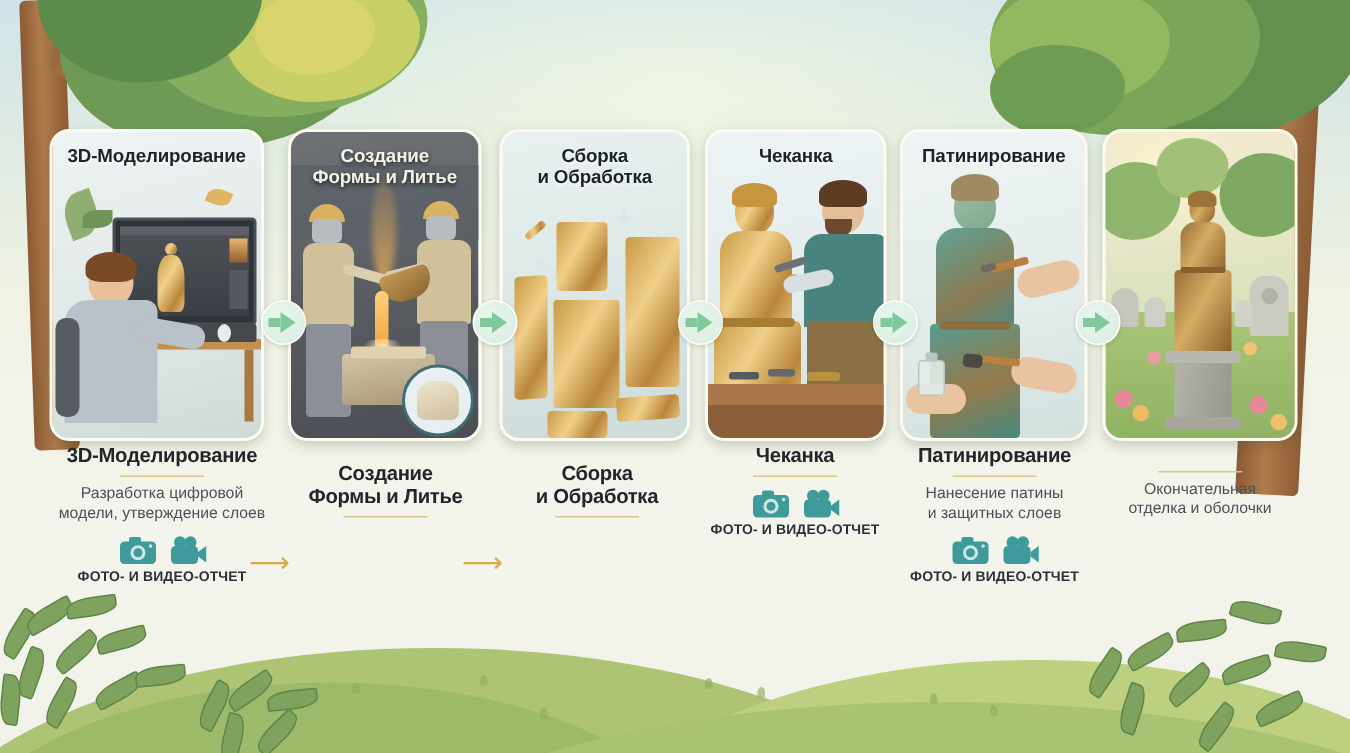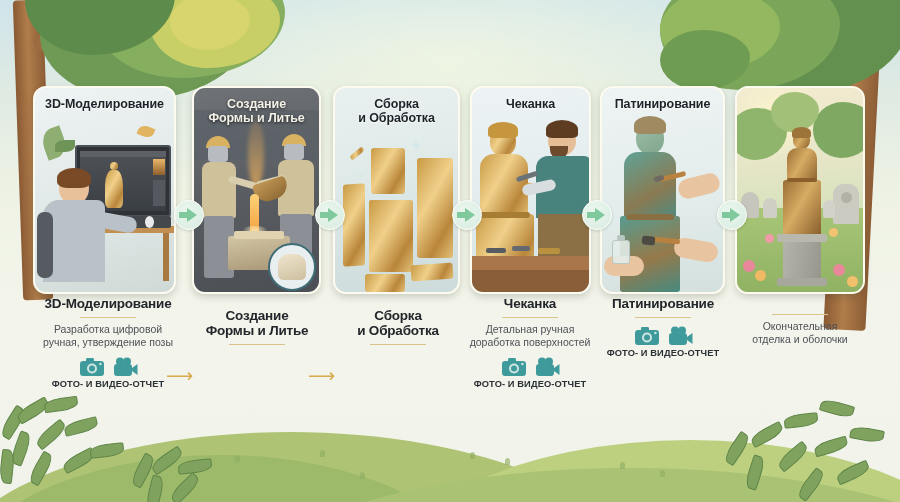--- a/index.html
+++ b/index.html
@@ -248,21 +248,21 @@
       </div>
 
       <div class="arrow-circle" style="left:174px;top:200px;">
         <div class="arrow-glyph"></div>
       </div>
 
       <div class="caption" style="left:8px;top:296px;width:200px;">
         <div class="cap-title">3D-Моделирование</div>
         <div class="cap-rule"></div>
         <div class="cap-desc" style="white-space:pre-line">Разработка цифровой
-ручная, утверждение позы</div>
+модели, утверждение слоев</div>
         <div class="badge">
           <div class="badge-icons">
             <svg class="cam-photo" width="26" height="20" viewBox="0 0 26 20">
               <rect x="1" y="4" width="24" height="15" rx="3" fill="#3f9b9b"></rect>
               <rect x="7" y="1" width="8" height="4" rx="1.4" fill="#3f9b9b"></rect>
               <circle cx="13" cy="11.5" r="5" fill="#cfe6e2"></circle>
               <circle cx="13" cy="11.5" r="3" fill="#3f9b9b"></circle>
               <circle cx="21.4" cy="7" r="1.2" fill="#cfe6e2"></circle>
             </svg>
             <svg class="cam-video" width="26" height="20" viewBox="0 0 26 20">
@@ -378,75 +378,20 @@
         </div>
         <div class="card-title">Чеканка</div>
       </div>
 
       <div class="arrow-circle" style="left:582px;top:200px;">
         <div class="arrow-glyph"></div>
       </div>
 
       <div class="caption" style="left:455px;top:296px;width:150px;">
         <div class="cap-title">Чеканка</div>
-        <div class="cap-rule"></div>
-        <div class="cap-desc" style="white-space:pre-line">Детальная ручная
-доработка поверхностей</div>
-        <div class="badge">
-          <div class="badge-icons">
-            <svg width="26" height="20" viewBox="0 0 26 20">
-              <rect x="1" y="4" width="24" height="15" rx="3" fill="#3f9b9b"></rect>
-              <rect x="7" y="1" width="8" height="4" rx="1.4" fill="#3f9b9b"></rect>
-              <circle cx="13" cy="11.5" r="5" fill="#cfe6e2"></circle>
-              <circle cx="13" cy="11.5" r="3" fill="#3f9b9b"></circle>
-              <circle cx="21.4" cy="7" r="1.2" fill="#cfe6e2"></circle>
-            </svg>
-            <svg width="26" height="20" viewBox="0 0 26 20">
-              <circle cx="8" cy="4.5" r="4" fill="#3f9b9b"></circle>
-              <circle cx="15" cy="4.5" r="4" fill="#3f9b9b"></circle>
-              <rect x="2" y="7" width="18" height="12" rx="3" fill="#3f9b9b"></rect>
-              <path d="M20 11 L25.5 7 L25.5 18 L20 14 Z" fill="#3f9b9b"></path>
-            </svg>
-          </div>
-          <div class="badge-text">ФОТО- И ВИДЕО-ОТЧЕТ</div>
-        </div>
-      </div>
-    </div>
-
-    <div class="step">
-      <div class="card" style="left:600px;top:86px;width:125px;height:208px;background:linear-gradient(170deg,#eef4f3,#e3edec 55%,#d3e0de);">
-        <div class="fill">
-
-          <div style="position:absolute;left:34px;top:34px;width:28px;height:32px;background:linear-gradient(150deg,#9fbfa8,#7fa68c);border-radius:50% 50% 45% 45%;"></div>
-          <div style="position:absolute;left:32px;top:28px;width:32px;height:18px;background:#a08a62;border-radius:50% 50% 20% 20%;"></div>
-          <div style="position:absolute;left:22px;top:64px;width:52px;height:68px;background:linear-gradient(150deg,#5fa396,#8a7a52 60%,#4c8d84);border-radius:14px 14px 4px 4px;"></div>
-          <div style="position:absolute;left:18px;top:128px;width:60px;height:76px;background:linear-gradient(160deg,#579c90,#96794a 55%,#468a81);border-radius:3px;"></div>
-          <div style="position:absolute;left:24px;top:126px;width:48px;height:6px;background:#8a6f42;border-radius:3px;"></div>
-
-          <div style="position:absolute;left:76px;top:88px;width:42px;height:20px;background:#e9c4a1;border-radius:10px;transform:rotate(-14deg);"></div>
-          <div style="position:absolute;left:58px;top:86px;width:26px;height:5px;background:#b9813f;border-radius:2px;transform:rotate(-14deg);"></div>
-          <div style="position:absolute;left:52px;top:88px;width:10px;height:5px;background:#6e6a62;border-radius:2px;transform:rotate(-14deg);"></div>
-
-          <div style="position:absolute;left:72px;top:152px;width:44px;height:20px;background:#e9c4a1;border-radius:10px;transform:rotate(10deg);"></div>
-          <div style="position:absolute;left:50px;top:150px;width:28px;height:5px;background:#b9813f;border-radius:2px;transform:rotate(6deg);"></div>
-          <div style="position:absolute;left:40px;top:148px;width:13px;height:9px;background:#4d4a44;border-radius:3px;transform:rotate(6deg);"></div>
-
-          <div style="position:absolute;left:2px;top:168px;width:40px;height:20px;background:#e9c4a1;border-radius:10px;"></div>
-          <div style="position:absolute;left:10px;top:152px;width:18px;height:24px;background:rgba(226,236,232,.9);border:1.2px solid #b9c7c2;border-radius:3px;"></div>
-          <div style="position:absolute;left:15px;top:147px;width:8px;height:6px;background:#b9c7c2;border-radius:2px;"></div>
-        </div>
-        <div class="card-title">Патинирование</div>
-      </div>
-
-      <div class="arrow-circle" style="left:717px;top:200px;">
-        <div class="arrow-glyph"></div>
-      </div>
-
-      <div class="caption" style="left:588px;top:296px;width:150px;">
-        <div class="cap-title">Патинирование</div>
         <div class="cap-rule"></div>
         <div class="badge">
           <div class="badge-icons">
             <svg width="26" height="20" viewBox="0 0 26 20">
               <rect x="1" y="4" width="24" height="15" rx="3" fill="#3f9b9b"></rect>
               <rect x="7" y="1" width="8" height="4" rx="1.4" fill="#3f9b9b"></rect>
               <circle cx="13" cy="11.5" r="5" fill="#cfe6e2"></circle>
               <circle cx="13" cy="11.5" r="3" fill="#3f9b9b"></circle>
               <circle cx="21.4" cy="7" r="1.2" fill="#cfe6e2"></circle>
             </svg>
@@ -456,20 +401,75 @@
               <rect x="2" y="7" width="18" height="12" rx="3" fill="#3f9b9b"></rect>
               <path d="M20 11 L25.5 7 L25.5 18 L20 14 Z" fill="#3f9b9b"></path>
             </svg>
           </div>
           <div class="badge-text">ФОТО- И ВИДЕО-ОТЧЕТ</div>
         </div>
       </div>
     </div>
 
     <div class="step">
+      <div class="card" style="left:600px;top:86px;width:125px;height:208px;background:linear-gradient(170deg,#eef4f3,#e3edec 55%,#d3e0de);">
+        <div class="fill">
+
+          <div style="position:absolute;left:34px;top:34px;width:28px;height:32px;background:linear-gradient(150deg,#9fbfa8,#7fa68c);border-radius:50% 50% 45% 45%;"></div>
+          <div style="position:absolute;left:32px;top:28px;width:32px;height:18px;background:#a08a62;border-radius:50% 50% 20% 20%;"></div>
+          <div style="position:absolute;left:22px;top:64px;width:52px;height:68px;background:linear-gradient(150deg,#5fa396,#8a7a52 60%,#4c8d84);border-radius:14px 14px 4px 4px;"></div>
+          <div style="position:absolute;left:18px;top:128px;width:60px;height:76px;background:linear-gradient(160deg,#579c90,#96794a 55%,#468a81);border-radius:3px;"></div>
+          <div style="position:absolute;left:24px;top:126px;width:48px;height:6px;background:#8a6f42;border-radius:3px;"></div>
+
+          <div style="position:absolute;left:76px;top:88px;width:42px;height:20px;background:#e9c4a1;border-radius:10px;transform:rotate(-14deg);"></div>
+          <div style="position:absolute;left:58px;top:86px;width:26px;height:5px;background:#b9813f;border-radius:2px;transform:rotate(-14deg);"></div>
+          <div style="position:absolute;left:52px;top:88px;width:10px;height:5px;background:#6e6a62;border-radius:2px;transform:rotate(-14deg);"></div>
+
+          <div style="position:absolute;left:72px;top:152px;width:44px;height:20px;background:#e9c4a1;border-radius:10px;transform:rotate(10deg);"></div>
+          <div style="position:absolute;left:50px;top:150px;width:28px;height:5px;background:#b9813f;border-radius:2px;transform:rotate(6deg);"></div>
+          <div style="position:absolute;left:40px;top:148px;width:13px;height:9px;background:#4d4a44;border-radius:3px;transform:rotate(6deg);"></div>
+
+          <div style="position:absolute;left:2px;top:168px;width:40px;height:20px;background:#e9c4a1;border-radius:10px;"></div>
+          <div style="position:absolute;left:10px;top:152px;width:18px;height:24px;background:rgba(226,236,232,.9);border:1.2px solid #b9c7c2;border-radius:3px;"></div>
+          <div style="position:absolute;left:15px;top:147px;width:8px;height:6px;background:#b9c7c2;border-radius:2px;"></div>
+        </div>
+        <div class="card-title">Патинирование</div>
+      </div>
+
+      <div class="arrow-circle" style="left:717px;top:200px;">
+        <div class="arrow-glyph"></div>
+      </div>
+
+      <div class="caption" style="left:588px;top:296px;width:150px;">
+        <div class="cap-title">Патинирование</div>
+        <div class="cap-rule"></div>
+        <div class="cap-desc" style="white-space:pre-line">Нанесение патины
+и защитных слоев</div>
+        <div class="badge">
+          <div class="badge-icons">
+            <svg width="26" height="20" viewBox="0 0 26 20">
+              <rect x="1" y="4" width="24" height="15" rx="3" fill="#3f9b9b"></rect>
+              <rect x="7" y="1" width="8" height="4" rx="1.4" fill="#3f9b9b"></rect>
+              <circle cx="13" cy="11.5" r="5" fill="#cfe6e2"></circle>
+              <circle cx="13" cy="11.5" r="3" fill="#3f9b9b"></circle>
+              <circle cx="21.4" cy="7" r="1.2" fill="#cfe6e2"></circle>
+            </svg>
+            <svg width="26" height="20" viewBox="0 0 26 20">
+              <circle cx="8" cy="4.5" r="4" fill="#3f9b9b"></circle>
+              <circle cx="15" cy="4.5" r="4" fill="#3f9b9b"></circle>
+              <rect x="2" y="7" width="18" height="12" rx="3" fill="#3f9b9b"></rect>
+              <path d="M20 11 L25.5 7 L25.5 18 L20 14 Z" fill="#3f9b9b"></path>
+            </svg>
+          </div>
+          <div class="badge-text">ФОТО- И ВИДЕО-ОТЧЕТ</div>
+        </div>
+      </div>
+    </div>
+
+    <div class="step">
       <div class="card" style="left:735px;top:86px;width:130px;height:208px;background:linear-gradient(175deg,#f2ead0,#e7e6c8 35%,#cfe0b6 70%,#bcd4a4);">
         <div class="fill">
           <div style="position:absolute;left:0;top:0;width:130px;height:130px;background:radial-gradient(ellipse 70px 60px at 40px 30px,rgba(255,248,205,.85),rgba(255,248,205,0) 72%);"></div>
           <div class="leaf-blob" style="left:-8px;top:20px;width:58px;height:52px;background:#8fb56d;"></div>
           <div class="leaf-blob" style="left:76px;top:14px;width:62px;height:56px;background:#7fa962;"></div>
           <div class="leaf-blob" style="left:34px;top:4px;width:48px;height:40px;background:#a3c078;"></div>
 
           <div style="position:absolute;left:0;top:120px;width:130px;height:88px;background:linear-gradient(180deg,#a9c677,#8fb162);"></div>
 
           <div style="position:absolute;left:4px;top:104px;width:18px;height:26px;background:#c6c6bd;border-radius:9px 9px 2px 2px;"></div>

